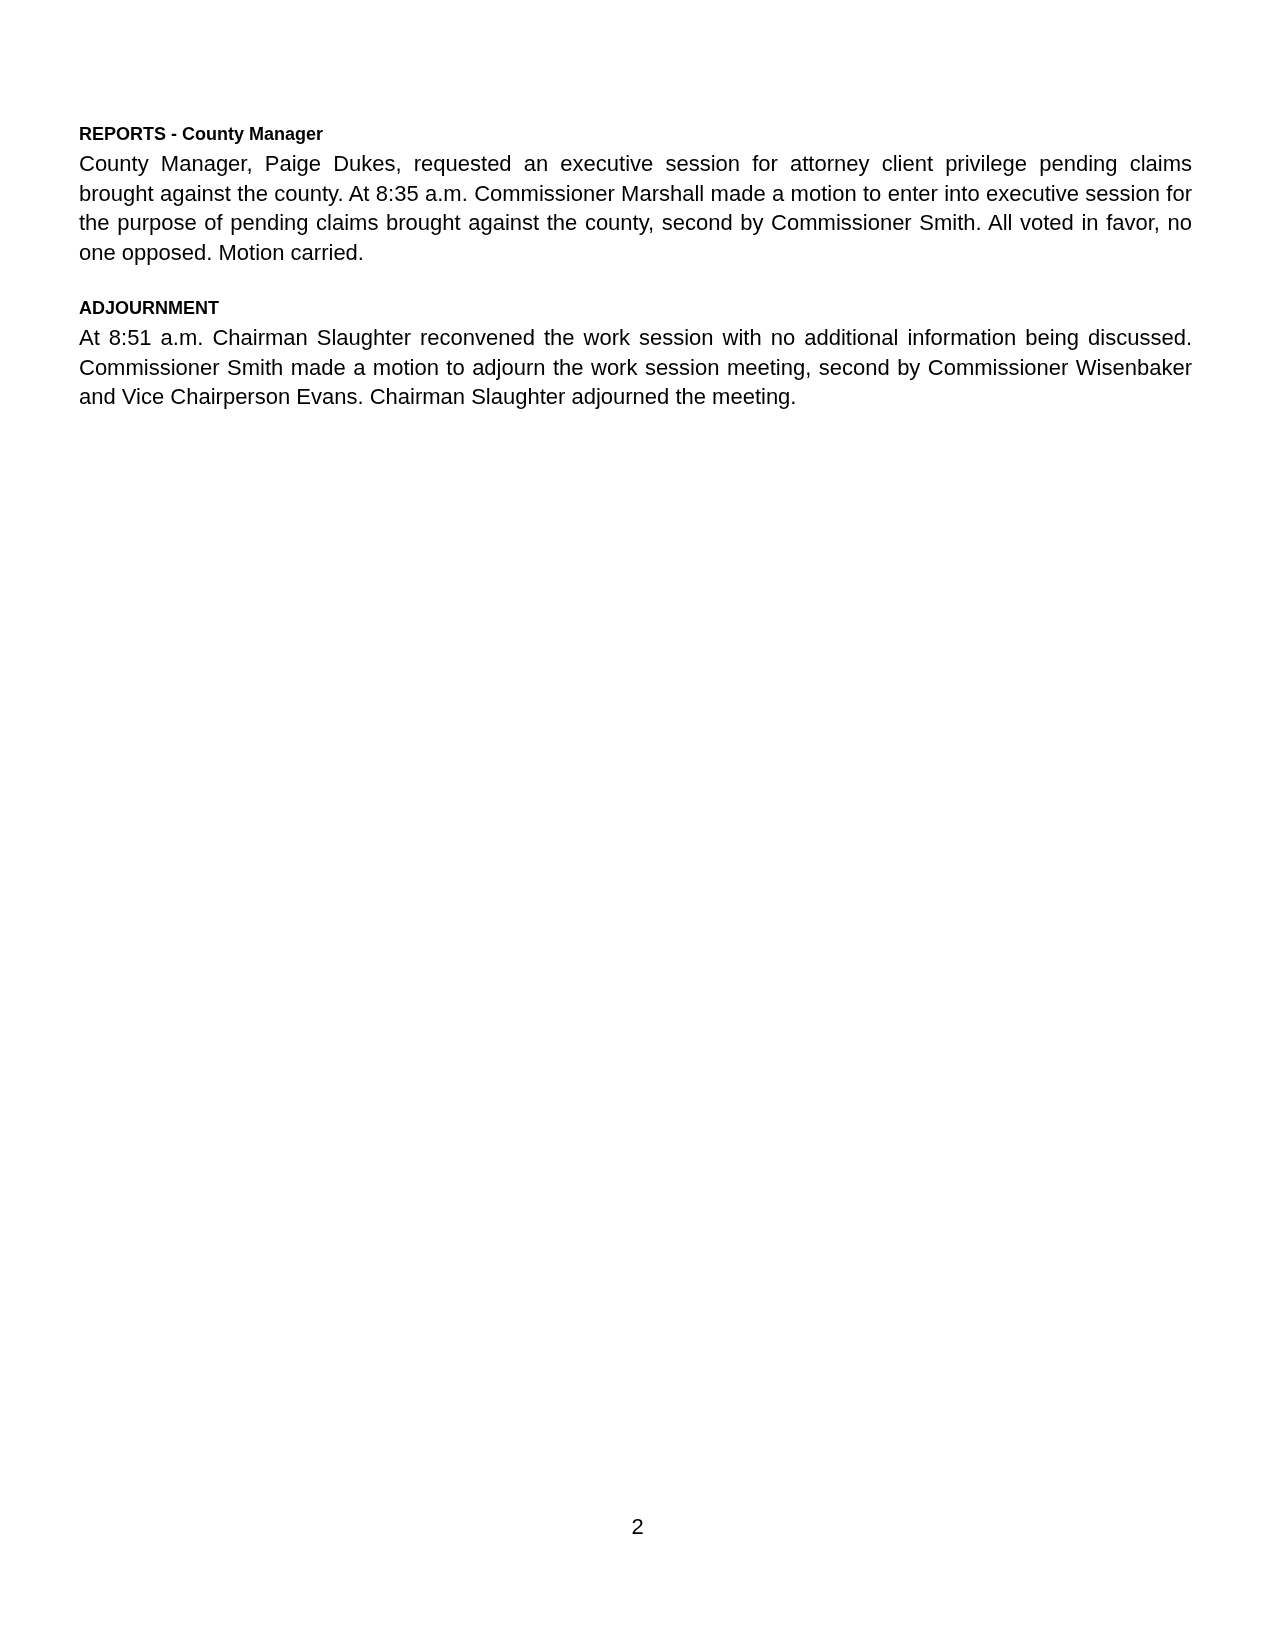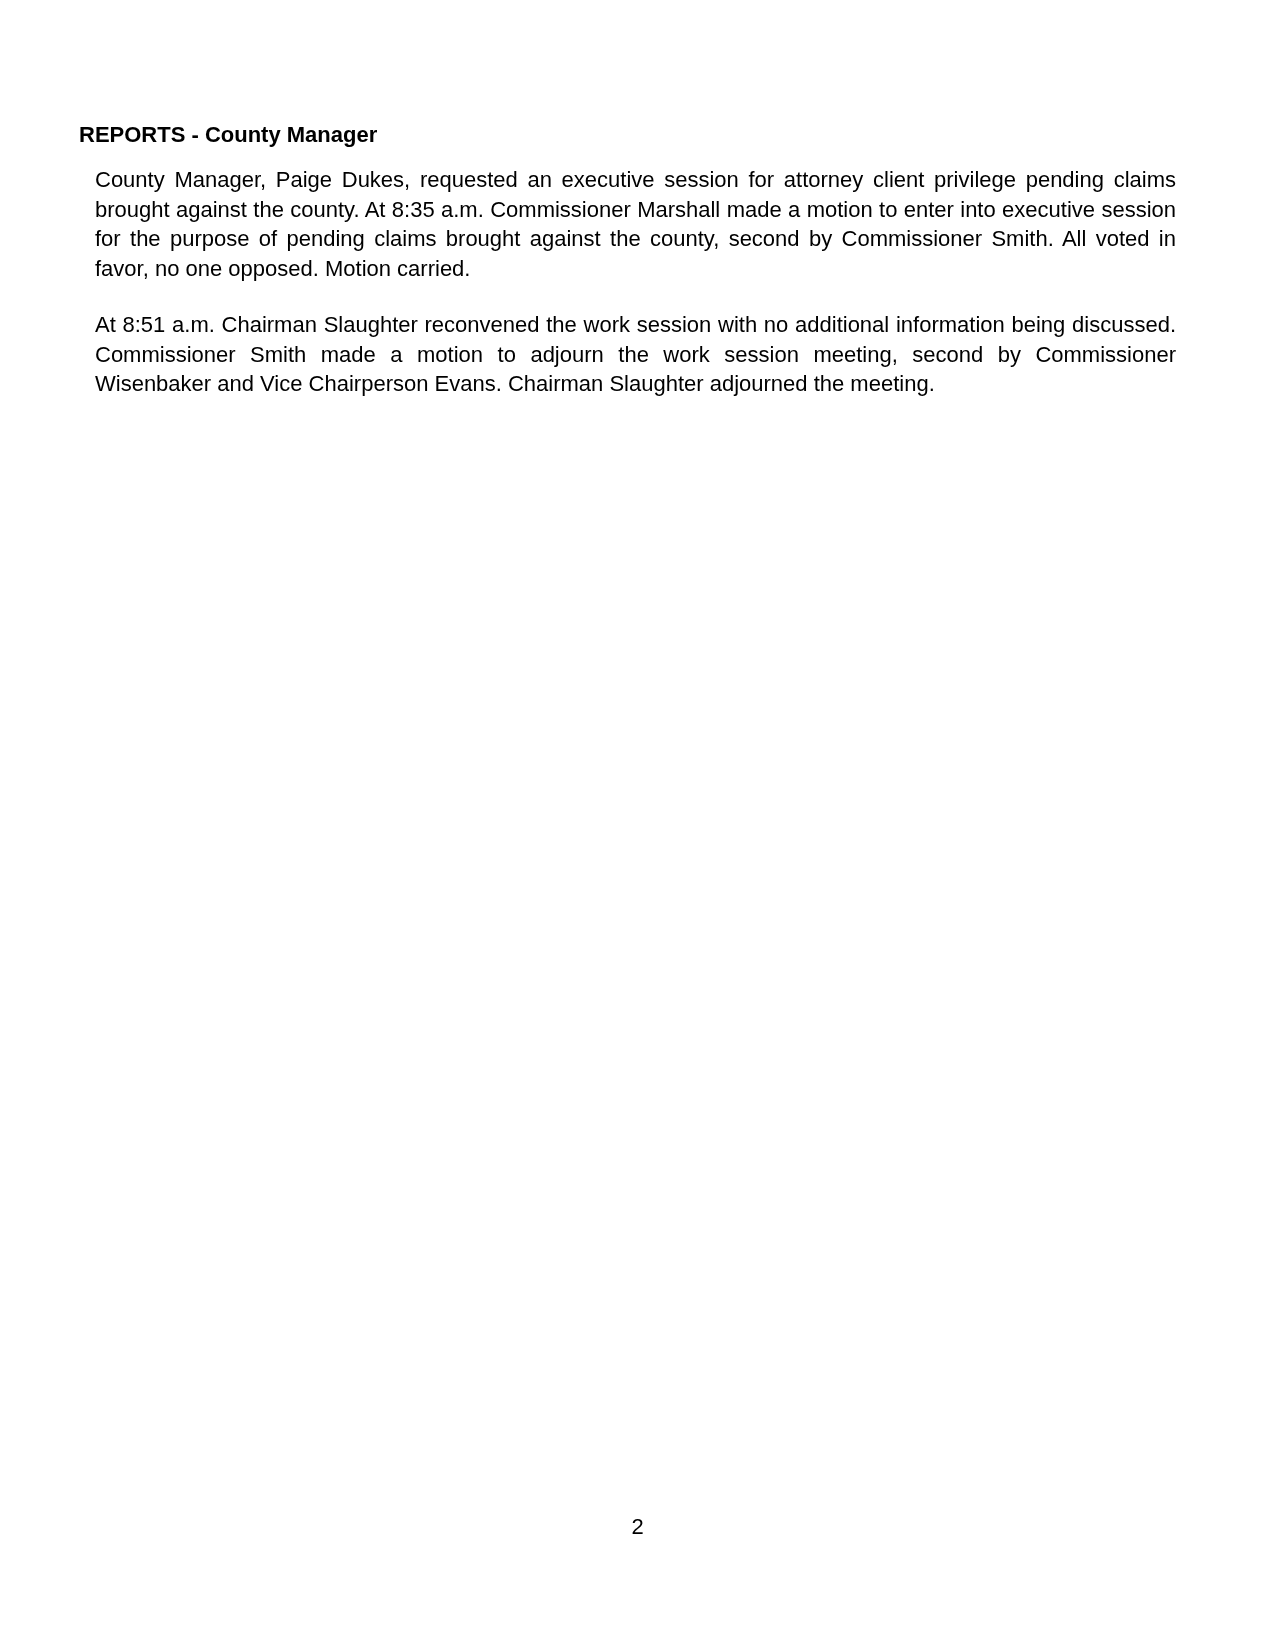--- a/index.html
+++ b/index.html
@@ -18,46 +18,47 @@
       position: absolute;
       left: 79px;
       top: 120px;
       width: 1113px;
     }
     .section {
       margin-bottom: 27px;
     }
     .section-heading {
       font-weight: bold;
-      font-size: 22px;
+      font-size: 18px;
       line-height: 29px;
       margin: 0;
     }
     .section-body {
       font-size: 22px;
       line-height: 29.5px;
       text-align: justify;
-      margin: 16px;
+      margin: 0;
     }
     .page-number {
       position: absolute;
       top: 1514px;
       left: 0;
       width: 1275px;
       text-align: center;
       font-size: 22px;
       line-height: 26px;
     }
   </style>
 </head>
 <body>
 
 <div class="page">
   <div class="section">
     <h2 class="section-heading">REPORTS - County Manager</h2>
     <p class="section-body">County Manager, Paige Dukes, requested an executive session for attorney client privilege pending claims brought against the county. At 8:35 a.m. Commissioner Marshall made a motion to enter into executive session for the purpose of pending claims brought against the county, second by Commissioner Smith. All voted in favor, no one opposed. Motion carried.</p>
   </div>
   <div class="section">
+    <h2 class="section-heading">ADJOURNMENT</h2>
     <p class="section-body">At 8:51 a.m. Chairman Slaughter reconvened the work session with no additional information being discussed. Commissioner Smith made a motion to adjourn the work session meeting, second by Commissioner Wisenbaker and Vice Chairperson Evans. Chairman Slaughter adjourned the meeting.</p>
   </div>
 </div>
 
 <div class="page-number">2</div>
 
 </body></html>

